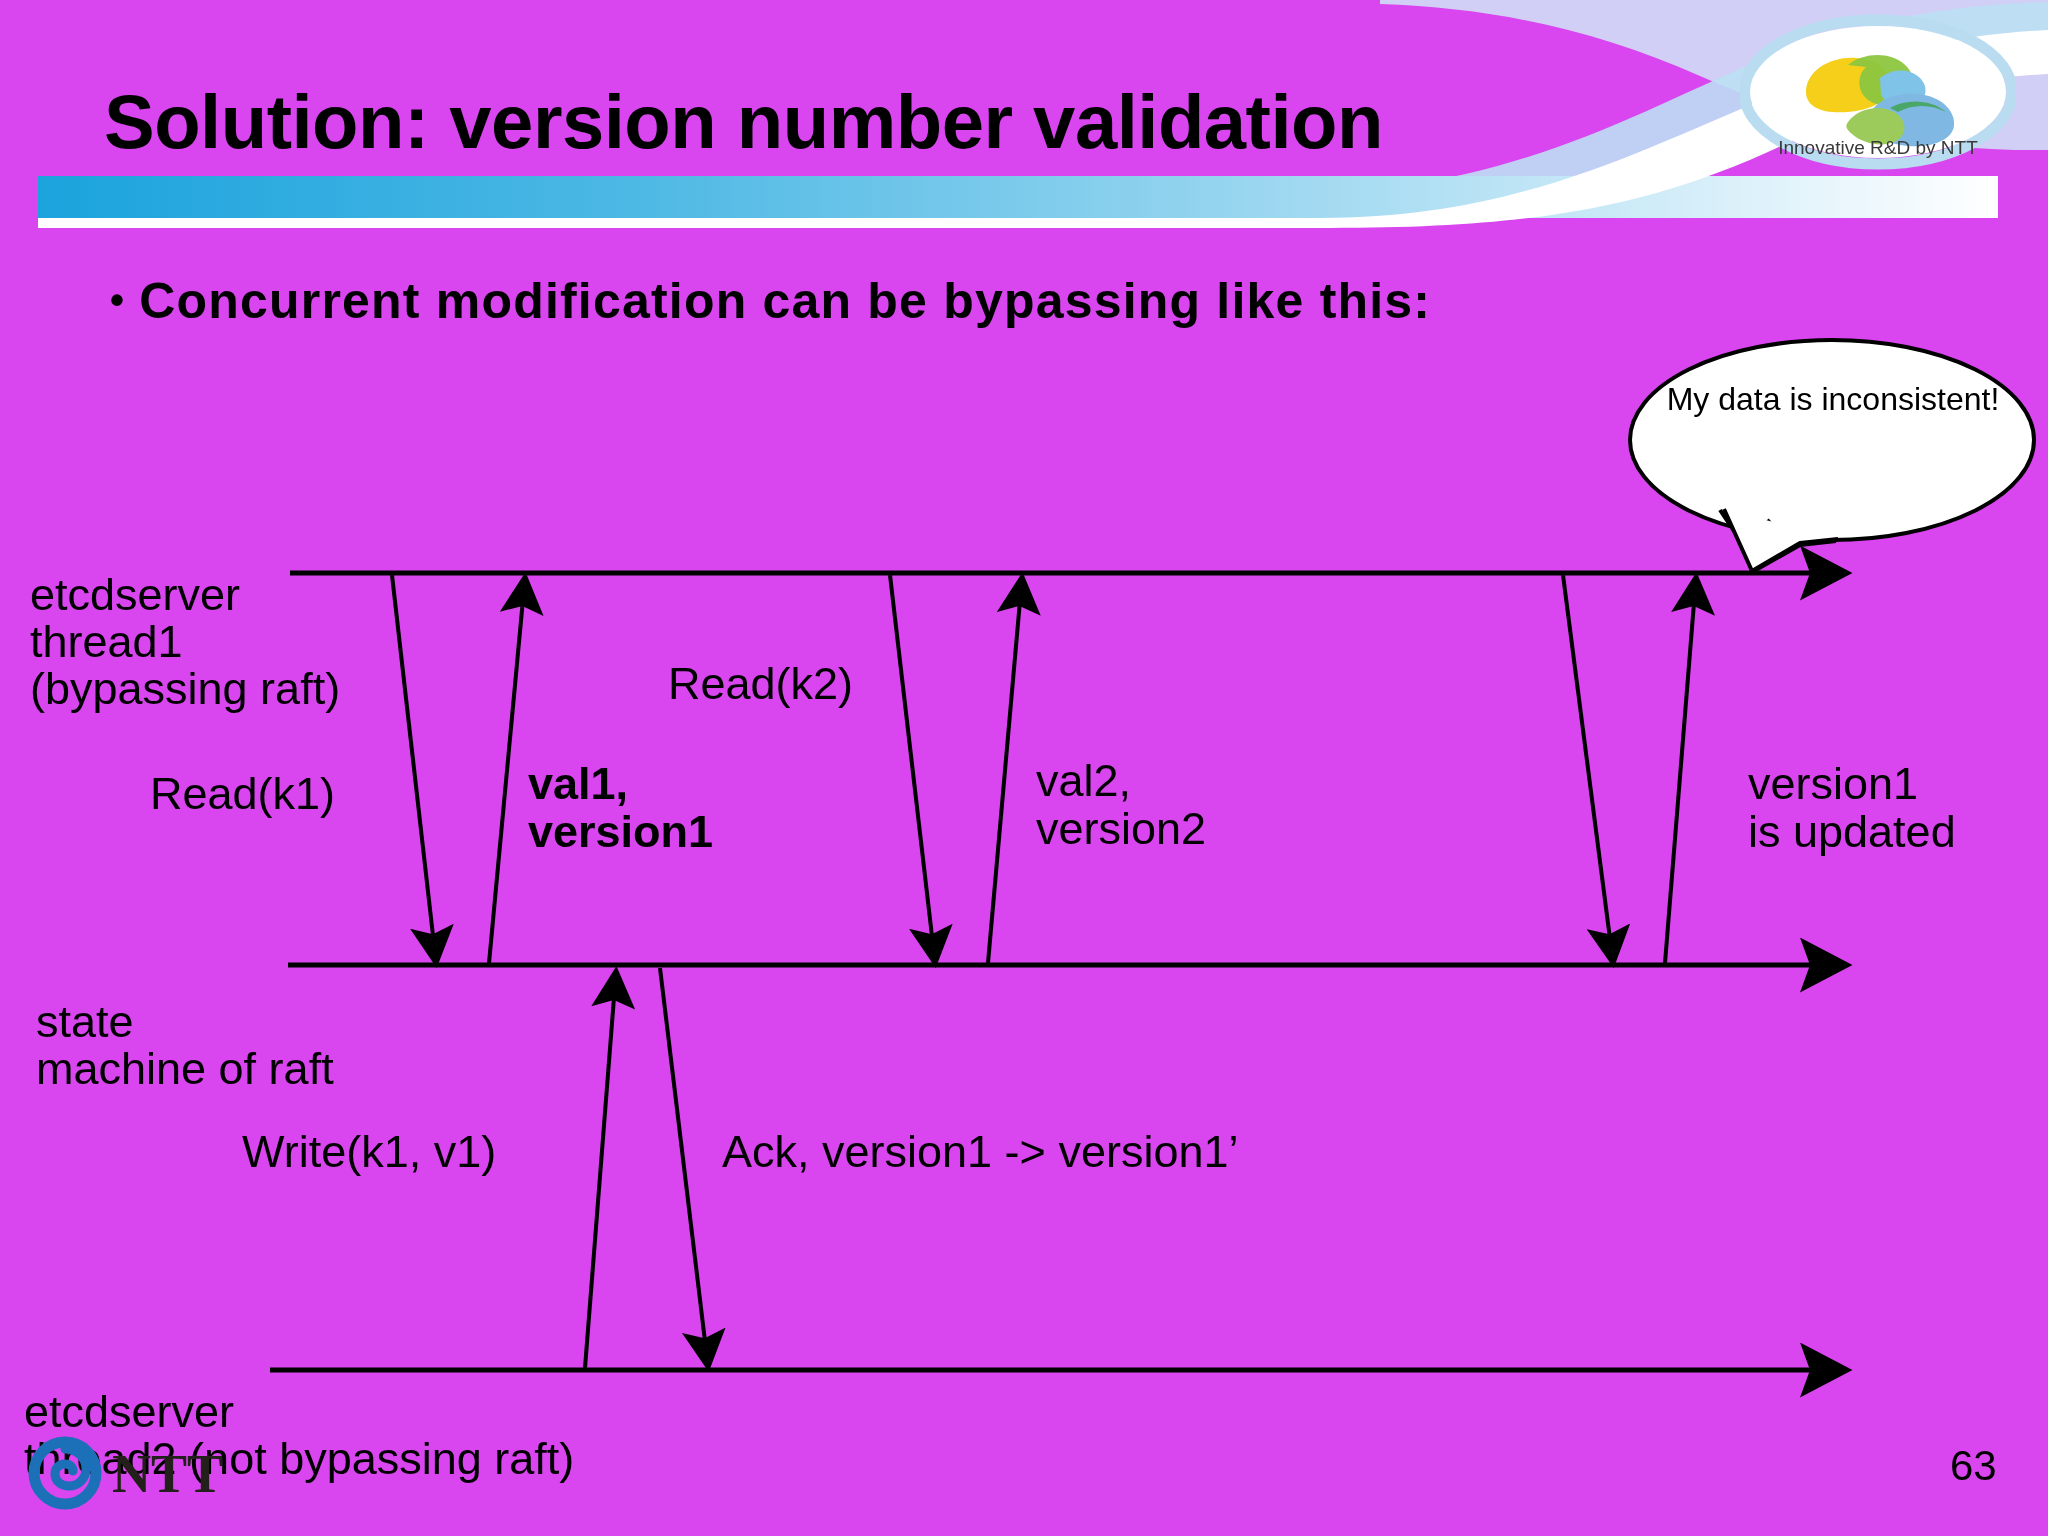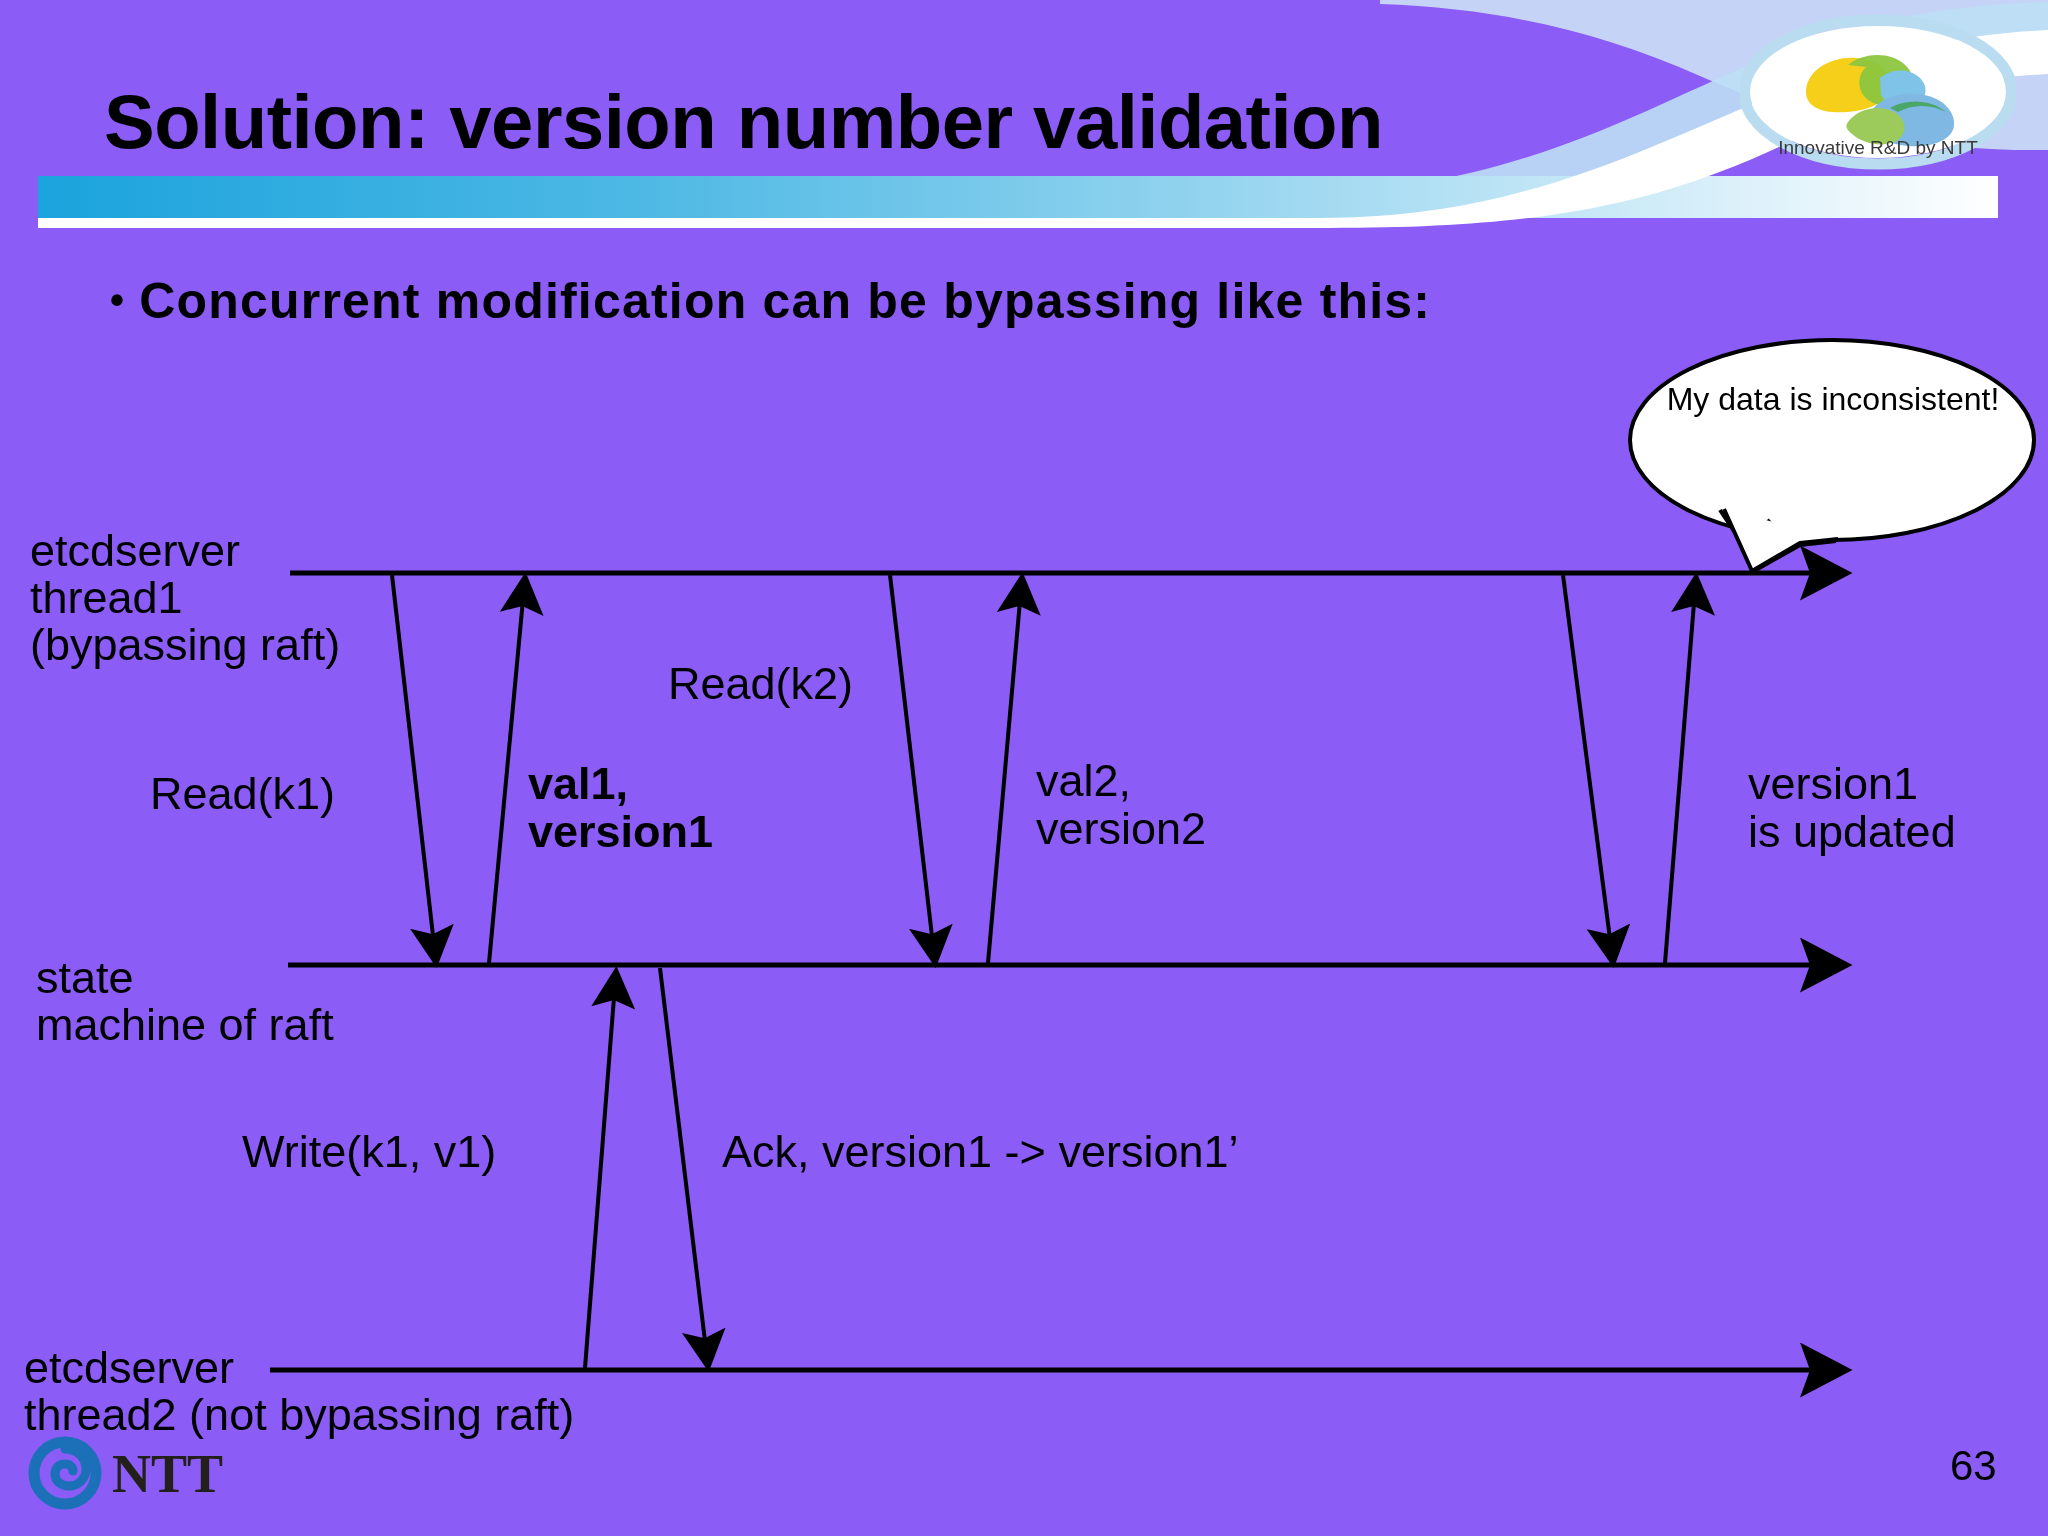--- a/index.html
+++ b/index.html
@@ -3,21 +3,21 @@
 <meta charset="utf-8">
 <style>
   html, body {
     margin: 0; padding: 0;
     background: #ffffff;
   }
   #slide {
     position: relative;
     width: 2048px;
     height: 1536px;
-    background: #8b5cf6;
+    background: #d946ef;
     overflow: hidden;
     font-family: "Liberation Sans", sans-serif;
   }
 
   
   #header-swoosh {
     position: absolute;
     left: 0; top: 0;
     width: 2048px; height: 232px;
     pointer-events: none;
@@ -68,20 +68,21 @@
     width: 2048px; height: 1536px;
     pointer-events: none;
   }
 
   .lane-label {
     position: absolute;
     font-size: 45px;
     color: #000000;
     line-height: 1.04;
     white-space: pre;
+    margin-top: 44px;
   }
   #lane1-label { left: 30px; top: 528px; }
   #lane2-label { left: 36px; top: 955px; }
   #lane3-label { left: 24px; top: 1345px; }
 
   .msg-label {
     position: absolute;
     font-size: 45px;
     color: #000000;
     line-height: 1.06;

